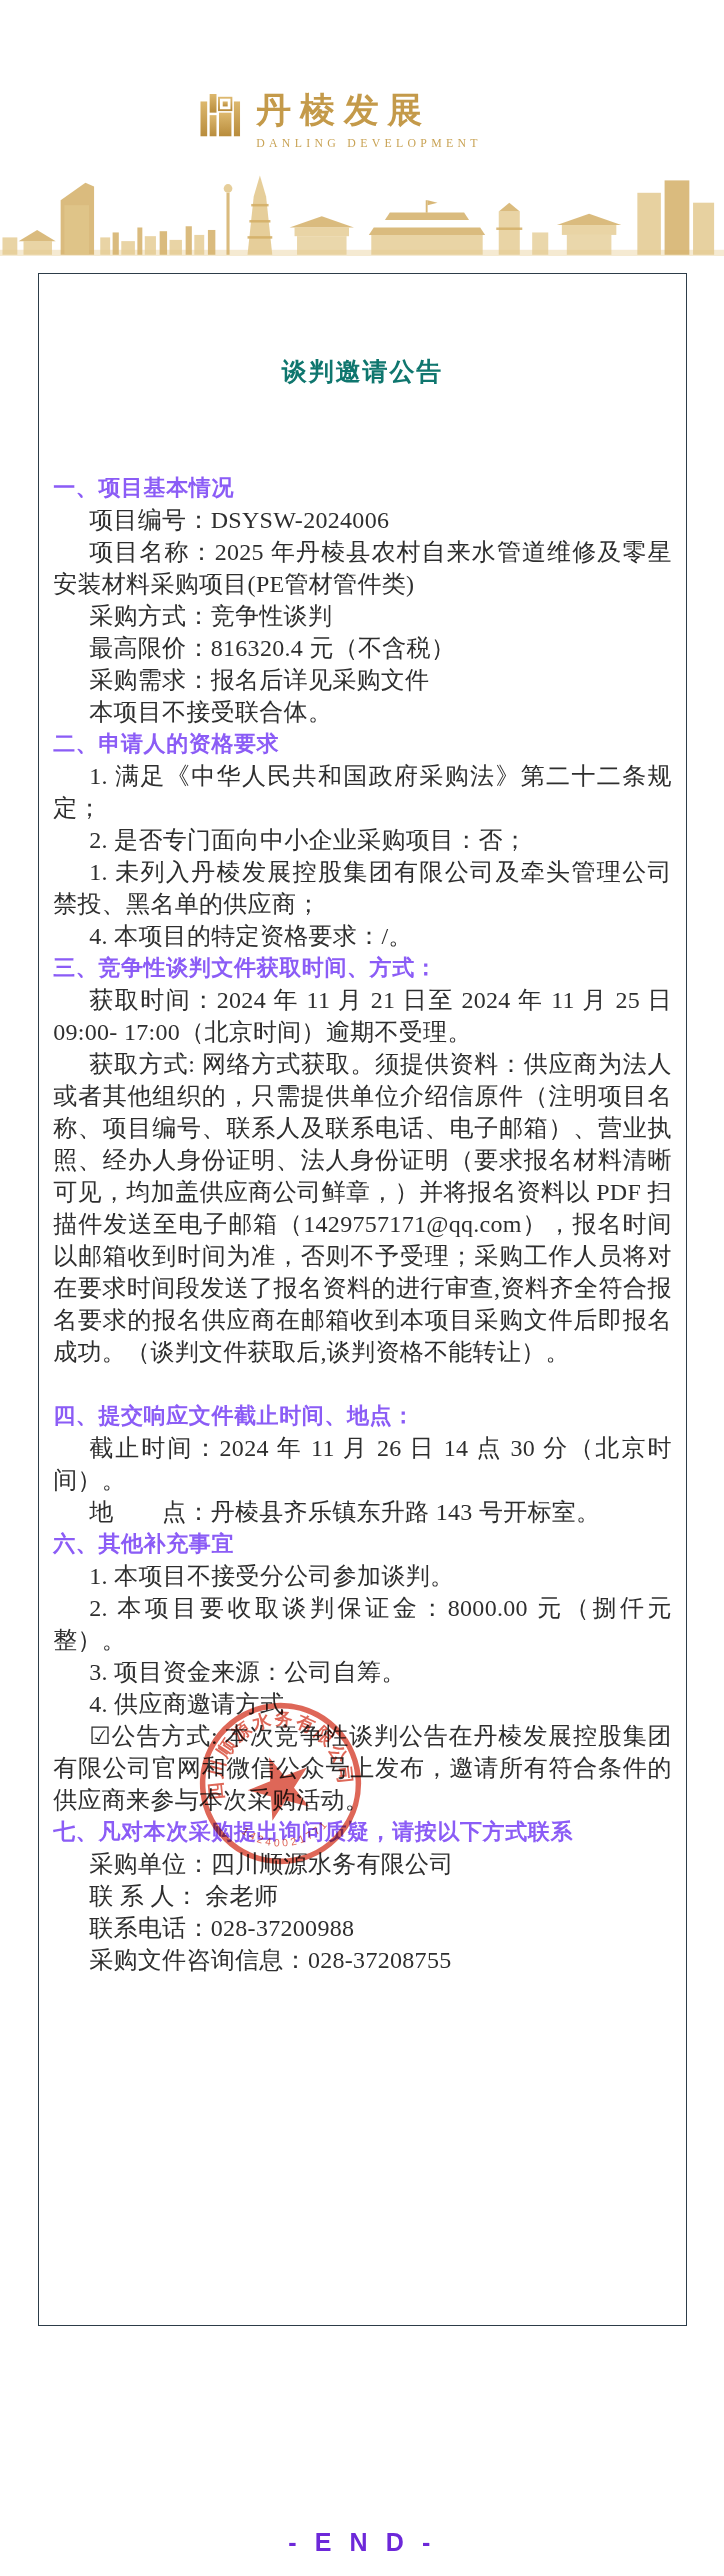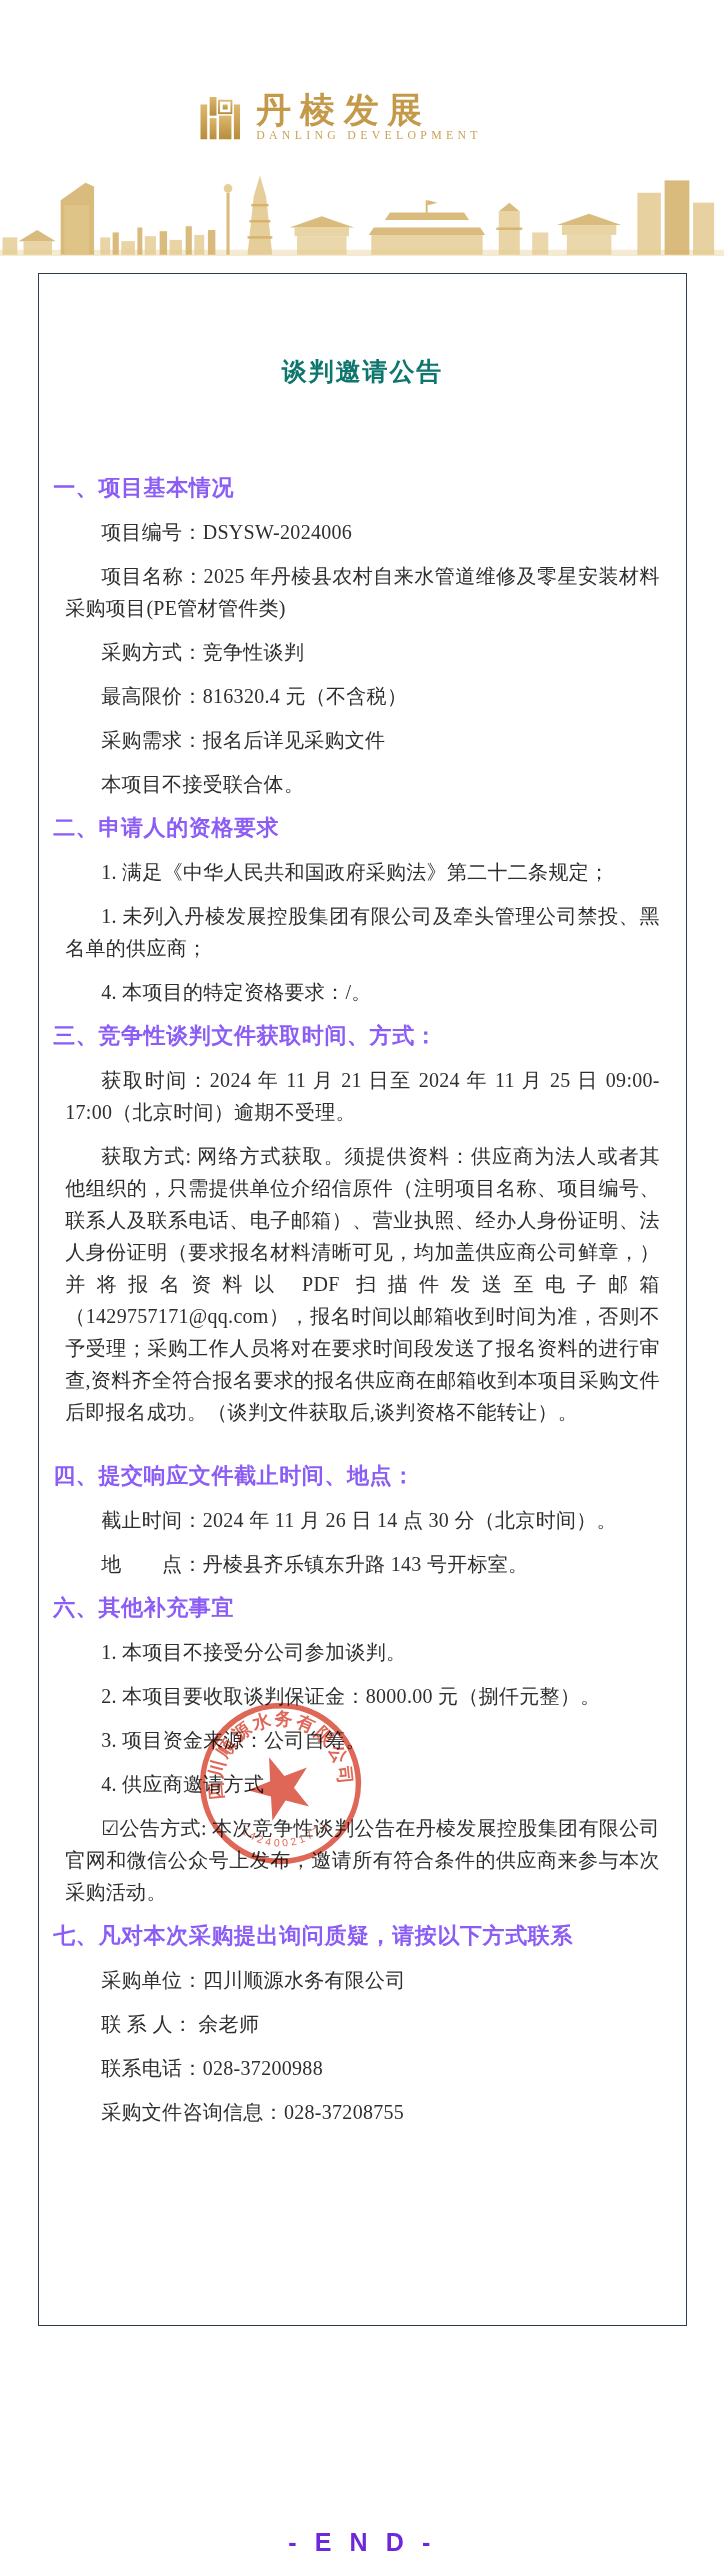--- a/index.html
+++ b/index.html
@@ -4,47 +4,47 @@
 <style>
   html,body{margin:0;padding:0;}
   body{
     width:724px;height:2576px;position:relative;background:#ffffff;
     font-family:"Liberation Serif","DejaVu Serif",serif;color:#2e2e2e;overflow:hidden;
   }
   
   .header-logo{
     position:absolute;top:93px;left:50%;
     transform:translateX(calc(-50% - 21px));
-    display:flex;align-items:flex-end;gap:16px;
+    display:flex;align-items:flex-start;gap:16px;
   }
   .logo-icon{display:block;margin-top:1.2px;}
   .logo-zh{
     font-size:35px;font-weight:700;color:#c49a4a;letter-spacing:8.7px;
     line-height:1.0;white-space:nowrap;
   }
   .logo-en{
-    font-size:11.8px;color:#c9a355;letter-spacing:4.3px;margin-top:0;white-space:nowrap;
+    font-size:11.8px;color:#c9a355;letter-spacing:4.3px;margin-top:8px;white-space:nowrap;
   }
   .skyline{position:absolute;top:168px;left:0;width:724px;height:88px;}
   
   .doc-box{
     position:absolute;top:273px;left:38px;width:649px;height:2053px;
     border:1.9px solid #2d3d49;background:#ffffff;box-sizing:border-box;
     padding:0 14.2px;
   }
   .doc-title{
     margin:83px 0 85px 0;text-align:center;
     font-size:25px;font-weight:700;letter-spacing:1.9px;color:#0f766e;line-height:30px;
   }
   .sec-heading{
     font-size:22px;font-weight:700;color:#8b5cf6;margin:0;line-height:32px;
     font-family:"Liberation Sans","DejaVu Sans",sans-serif;letter-spacing:0.6px;
   }
   .para{
-    font-size:20px;margin:12px;line-height:32px;text-indent:36px;
+    font-size:24px;margin:0;line-height:32px;text-indent:36px;
     text-align:justify;color:#2e2e2e;letter-spacing:0.3px;
   }
   .doc-section{margin:0;}
   
   .doc-section:nth-of-type(4){margin-top:32px;}
   
   .stamp{
     position:absolute;left:194px;top:1697px;width:173px;height:173px;
     opacity:.84;mix-blend-mode:multiply;transform:rotate(-6deg);
     pointer-events:none;
@@ -134,20 +134,21 @@
         <p class="para">项目编号：DSYSW-2024006</p>
         <p class="para">项目名称：2025 年丹棱县农村自来水管道维修及零星安装材料采购项目(PE管材管件类)</p>
         <p class="para">采购方式：竞争性谈判</p>
         <p class="para">最高限价：816320.4 元（不含税）</p>
         <p class="para">采购需求：报名后详见采购文件</p>
         <p class="para">本项目不接受联合体。</p>
       </section>
       <section class="doc-section">
         <h2 class="sec-heading">二、申请人的资格要求</h2>
         <p class="para">1. 满足《中华人民共和国政府采购法》第二十二条规定；</p>
+        <p class="para">2. 是否专门面向中小企业采购项目：否；</p>
         <p class="para">1. 未列入丹棱发展控股集团有限公司及牵头管理公司禁投、黑名单的供应商；</p>
         <p class="para">4. 本项目的特定资格要求：/。</p>
       </section>
       <section class="doc-section">
         <h2 class="sec-heading">三、竞争性谈判文件获取时间、方式：</h2>
         <p class="para">获取时间：2024 年 11 月 21 日至 2024 年 11 月 25 日 09:00- 17:00（北京时间）逾期不受理。</p>
         <p class="para">获取方式: 网络方式获取。须提供资料：供应商为法人或者其他组织的，只需提供单位介绍信原件（注明项目名称、项目编号、联系人及联系电话、电子邮箱）、营业执照、经办人身份证明、法人身份证明（要求报名材料清晰可见，均加盖供应商公司鲜章，）并将报名资料以 PDF 扫描件发送至电子邮箱（1429757171@qq.com），报名时间以邮箱收到时间为准，否则不予受理；采购工作人员将对在要求时间段发送了报名资料的进行审查,资料齐全符合报名要求的报名供应商在邮箱收到本项目采购文件后即报名成功。（谈判文件获取后,谈判资格不能转让）。</p>
       </section>
       <section class="doc-section">
         <h2 class="sec-heading">四、提交响应文件截止时间、地点：</h2>

